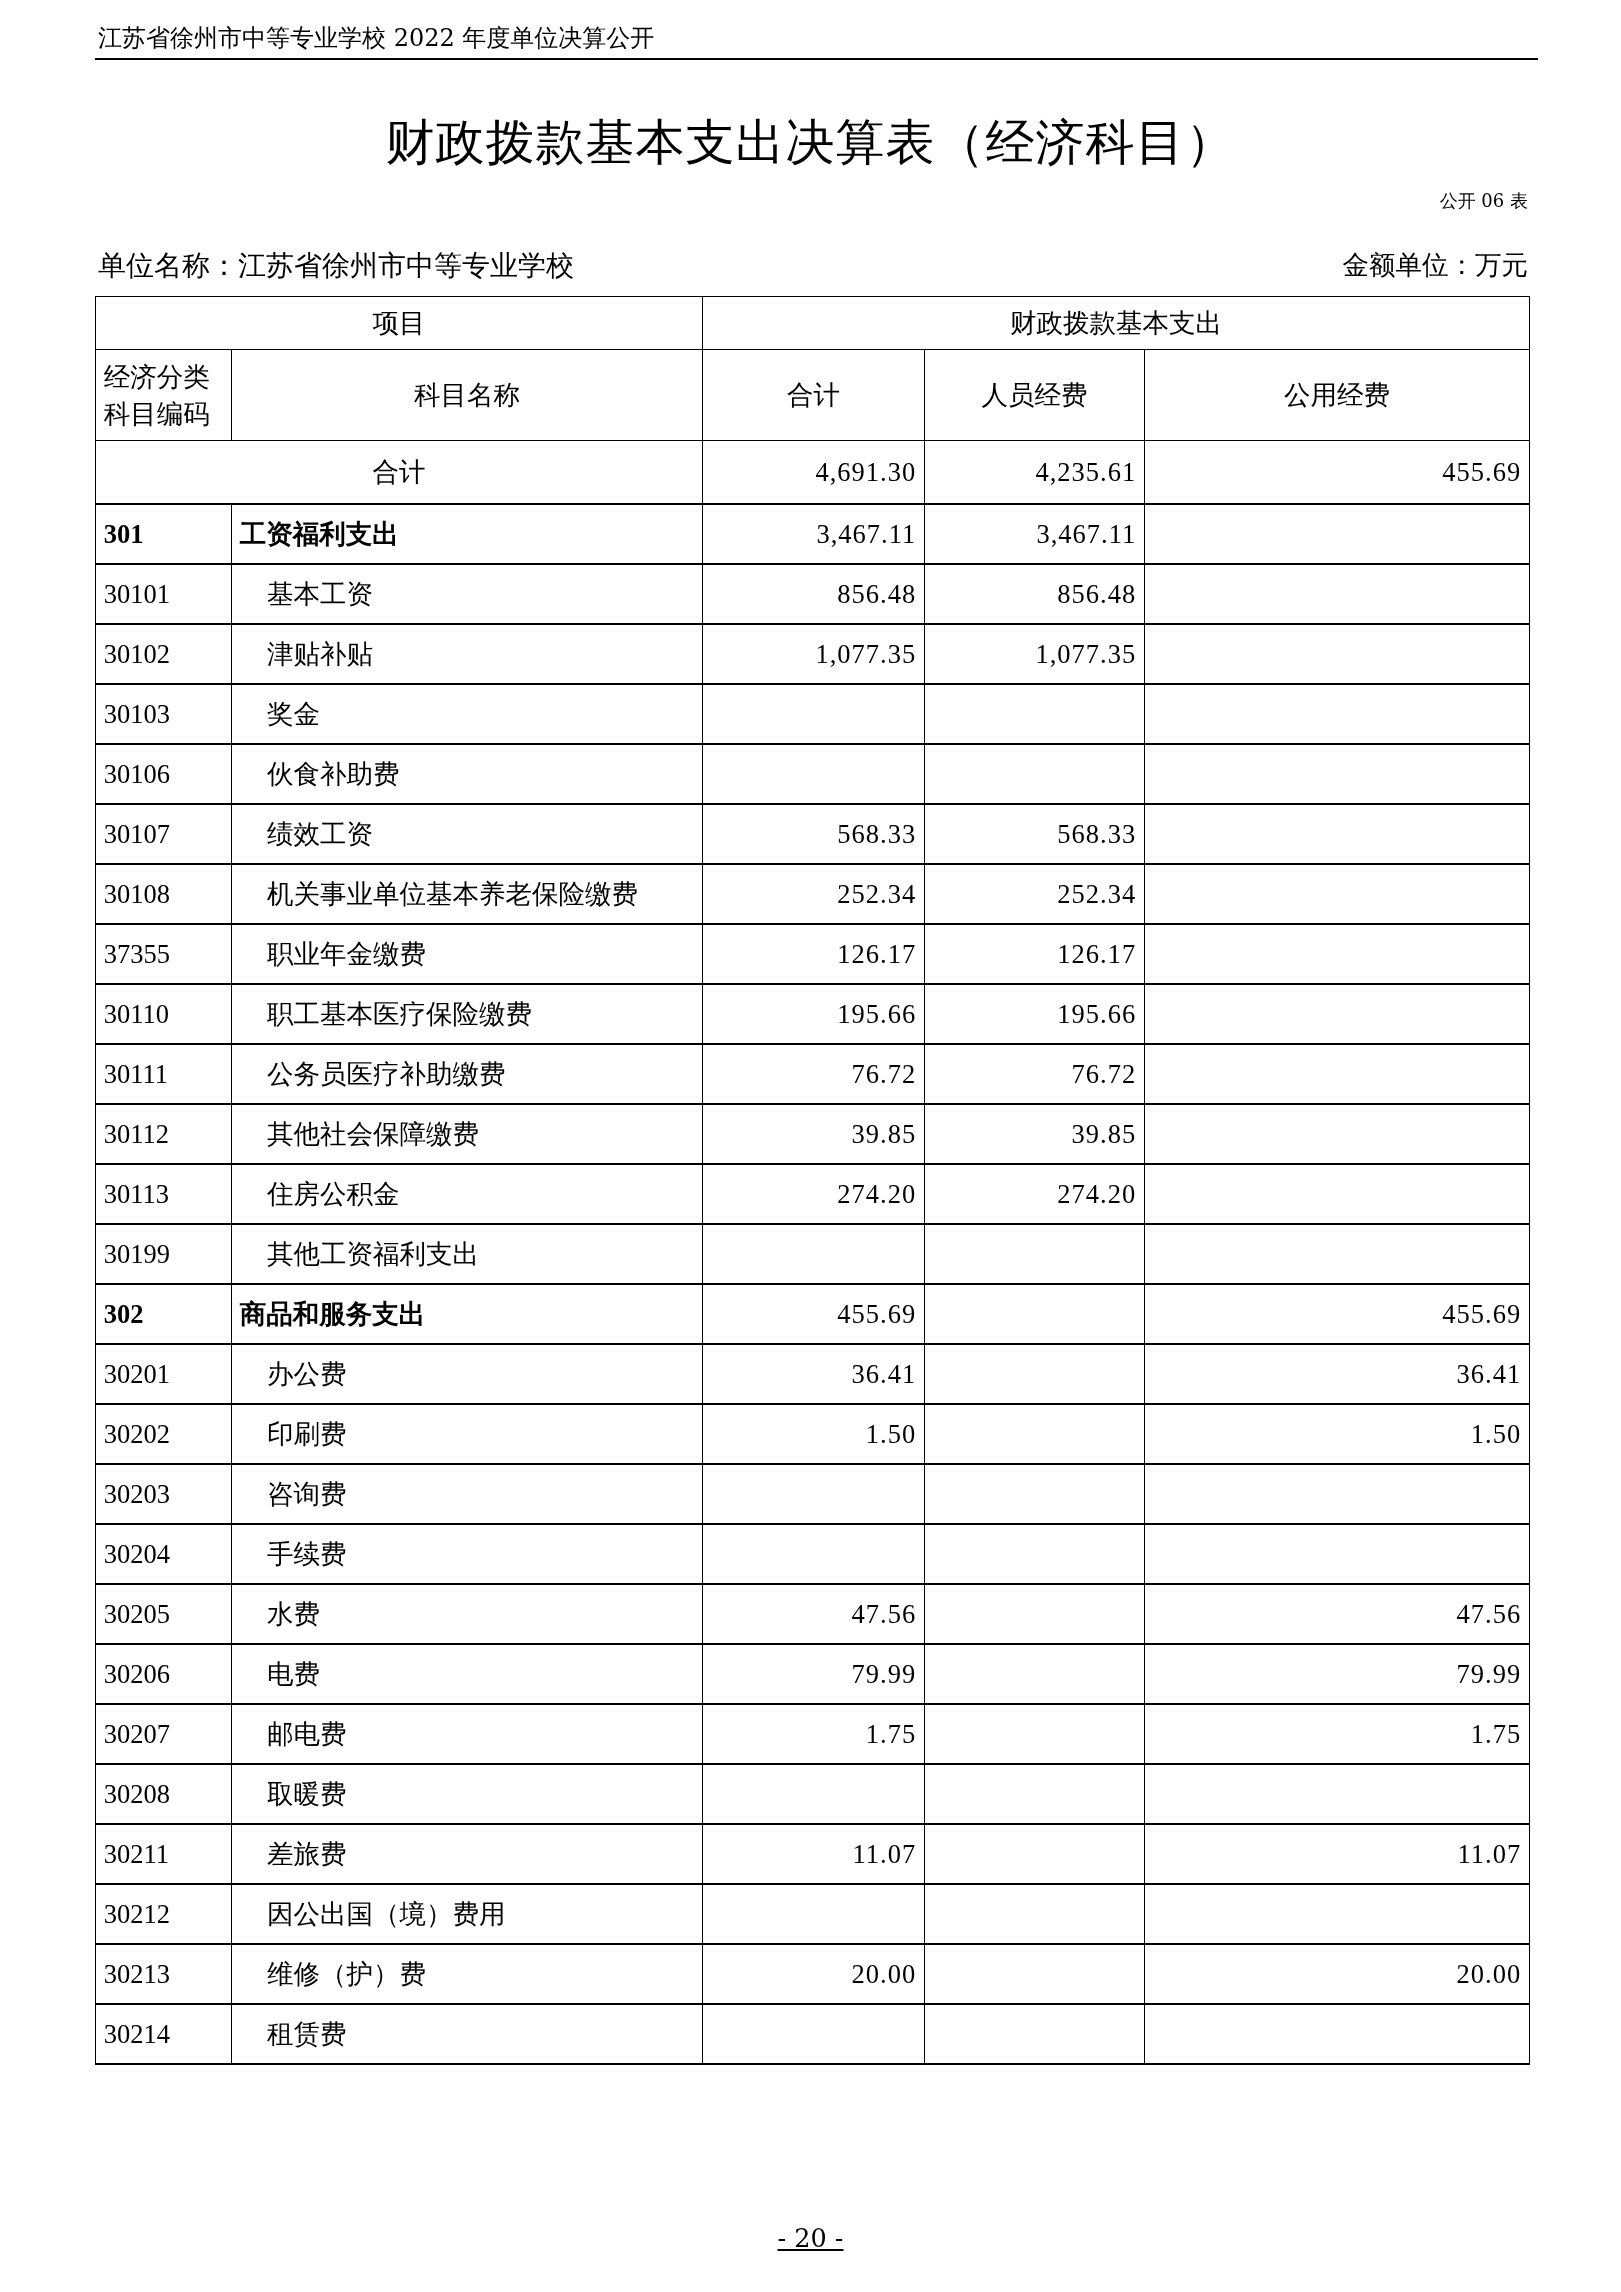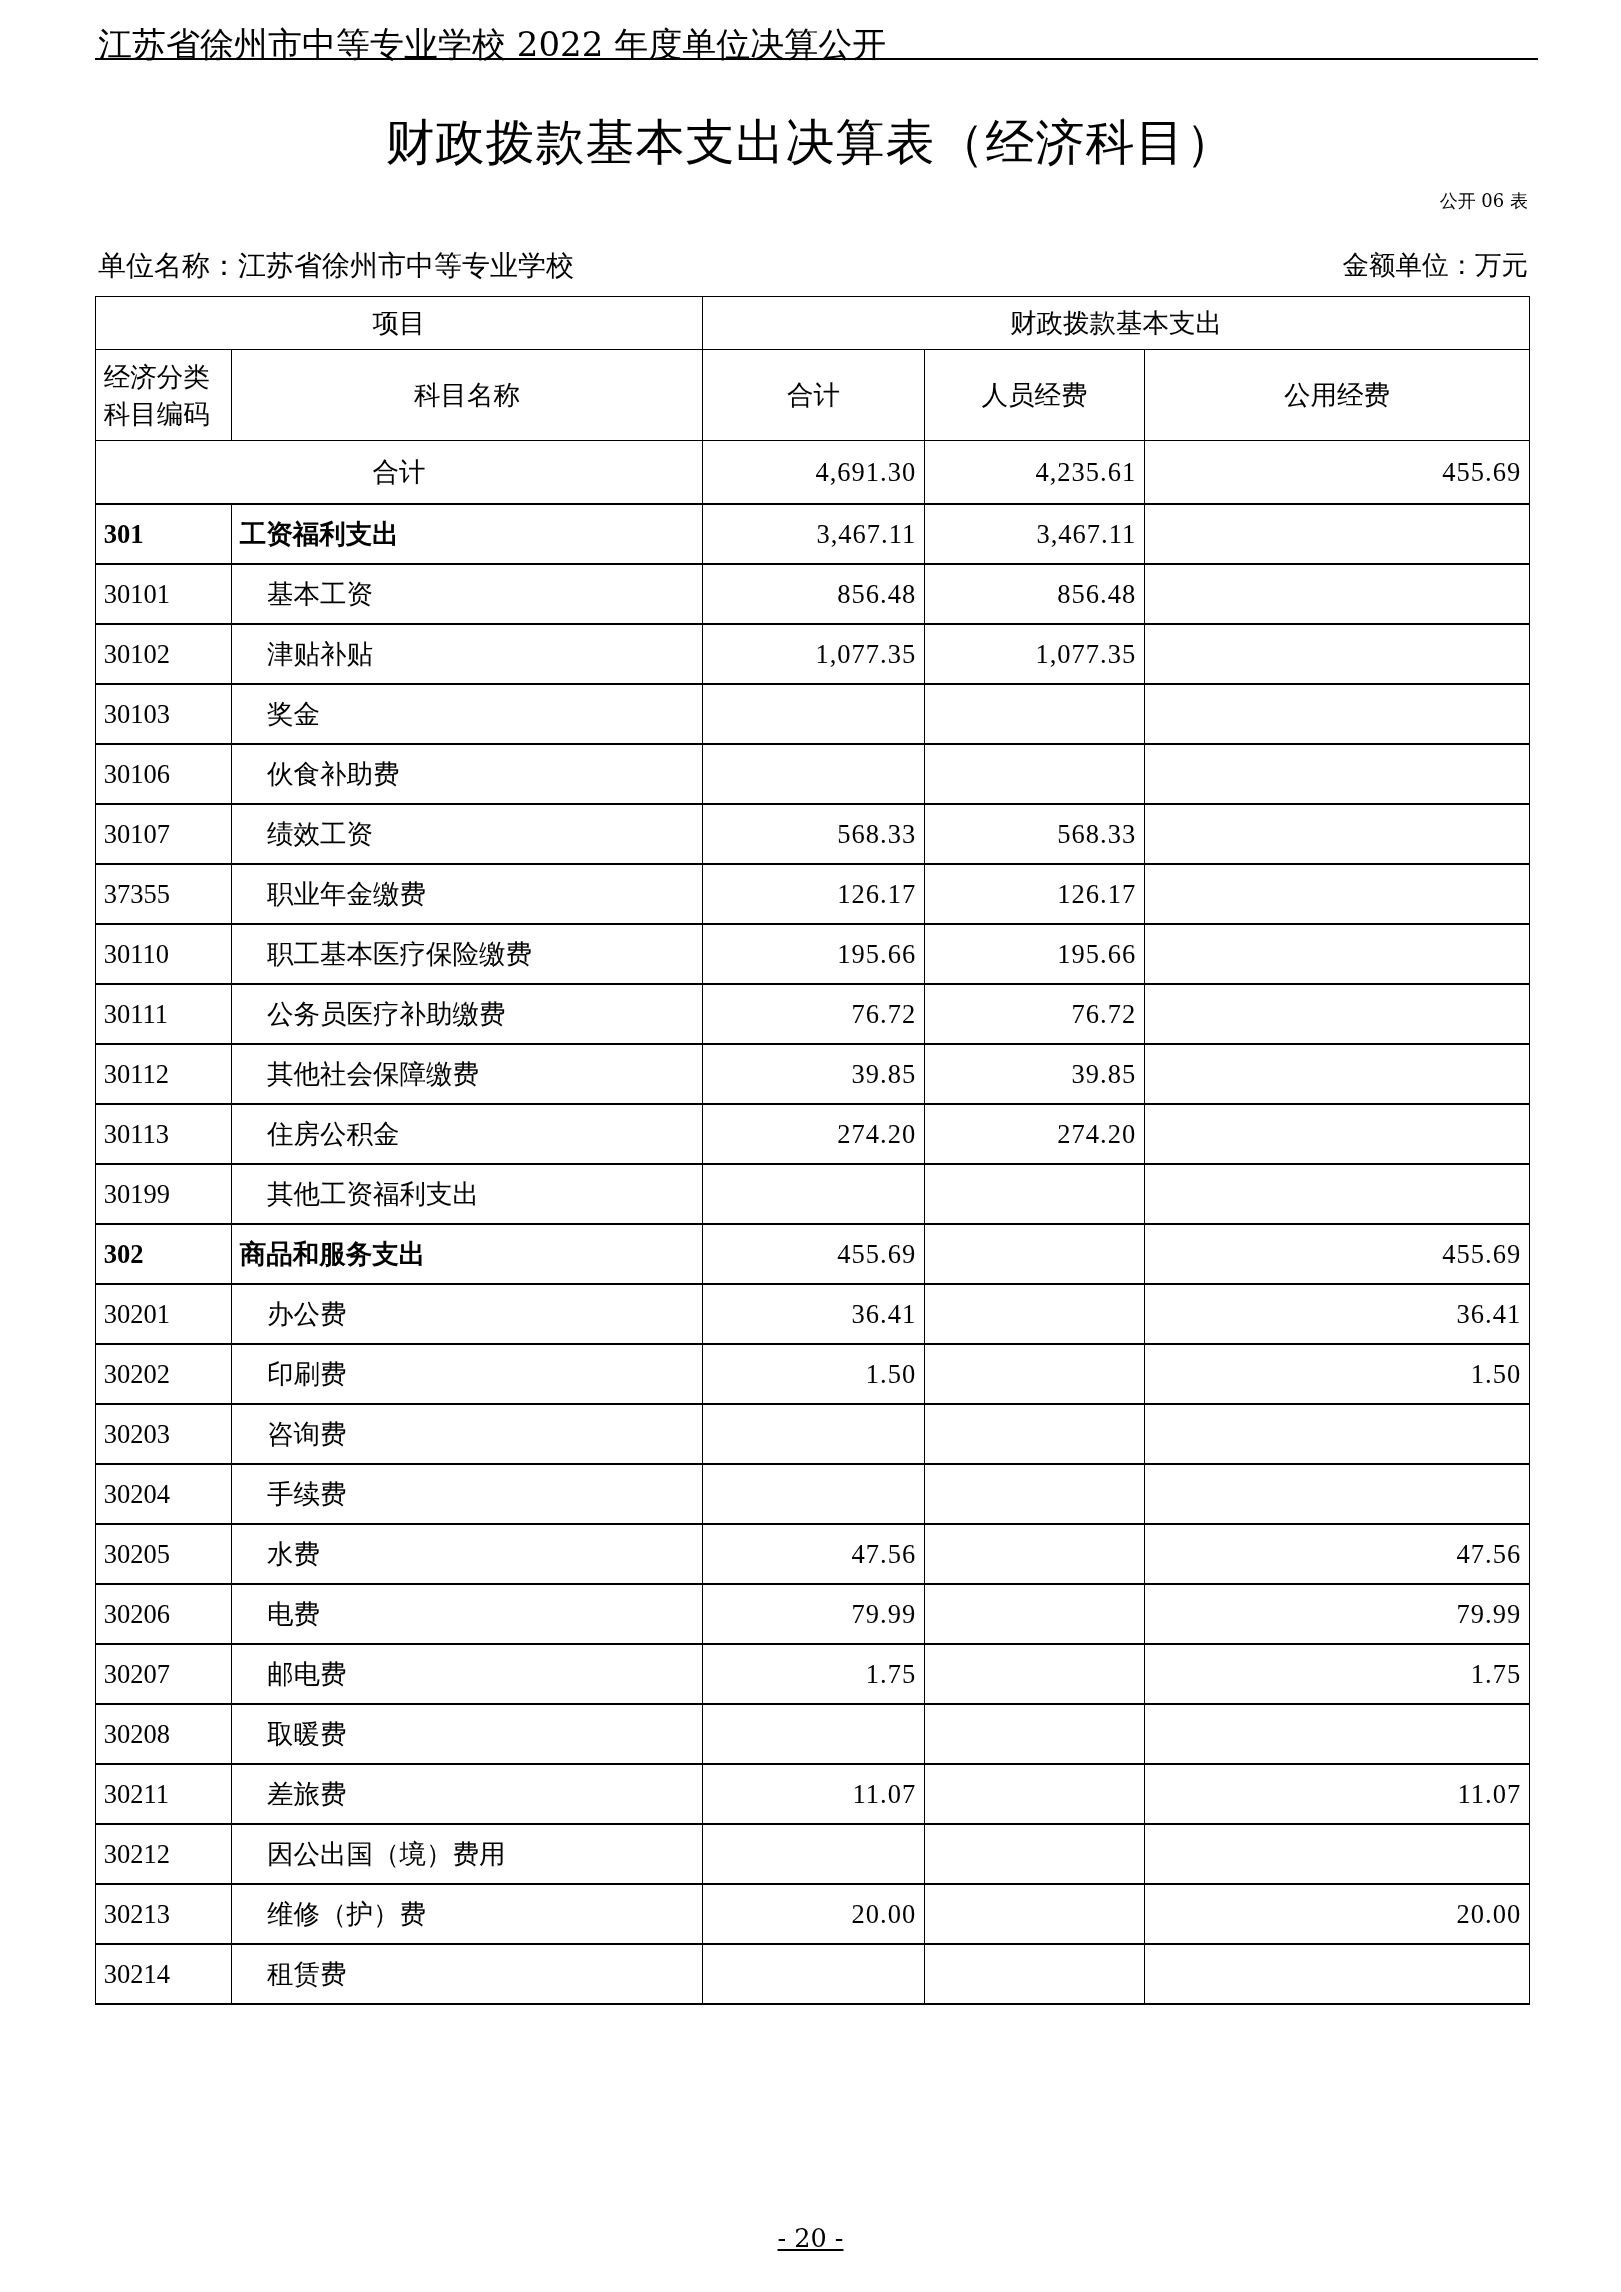--- a/index.html
+++ b/index.html
@@ -2,21 +2,21 @@
 <html><head>
 <meta charset="utf-8">
 <style>
   html, body { margin: 0; padding: 0; background: #ffffff; }
   body {
     width: 1621px; height: 2293px; position: relative; overflow: hidden;
     font-family: "DejaVu Serif", "Liberation Serif", serif; color: #000;
   }
   .running-header {
     position: absolute; left: 98px; top: 21.6px;
-    font-size: 34px; letter-spacing: 0px;
+    font-size: 24px; letter-spacing: 0px;
   }
   .header-rule {
     position: absolute; left: 95px; top: 58px; width: 1443px; height: 0;
     border-top: 2px solid #000;
   }
   .doc-title {
     position: absolute; left: 0; right: 0; top: 110px;
     text-align: center; font-size: 49px; font-weight: normal;
     font-family: "DejaVu Sans", "Liberation Sans", sans-serif;
     letter-spacing: 1px;
@@ -136,20 +136,27 @@
         <td class="num"></td>
       </tr>
       <tr class="row">
         <td class="code">30107</td>
         <td class="name">绩效工资</td>
         <td class="num">568.33</td>
         <td class="num">568.33</td>
         <td class="num"></td>
       </tr>
       <tr class="row">
+        <td class="code">30108</td>
+        <td class="name">机关事业单位基本养老保险缴费</td>
+        <td class="num">252.34</td>
+        <td class="num">252.34</td>
+        <td class="num"></td>
+      </tr>
+      <tr class="row">
         <td class="code">37355</td>
         <td class="name">职业年金缴费</td>
         <td class="num">126.17</td>
         <td class="num">126.17</td>
         <td class="num"></td>
       </tr>
       <tr class="row">
         <td class="code">30110</td>
         <td class="name">职工基本医疗保险缴费</td>
         <td class="num">195.66</td>

